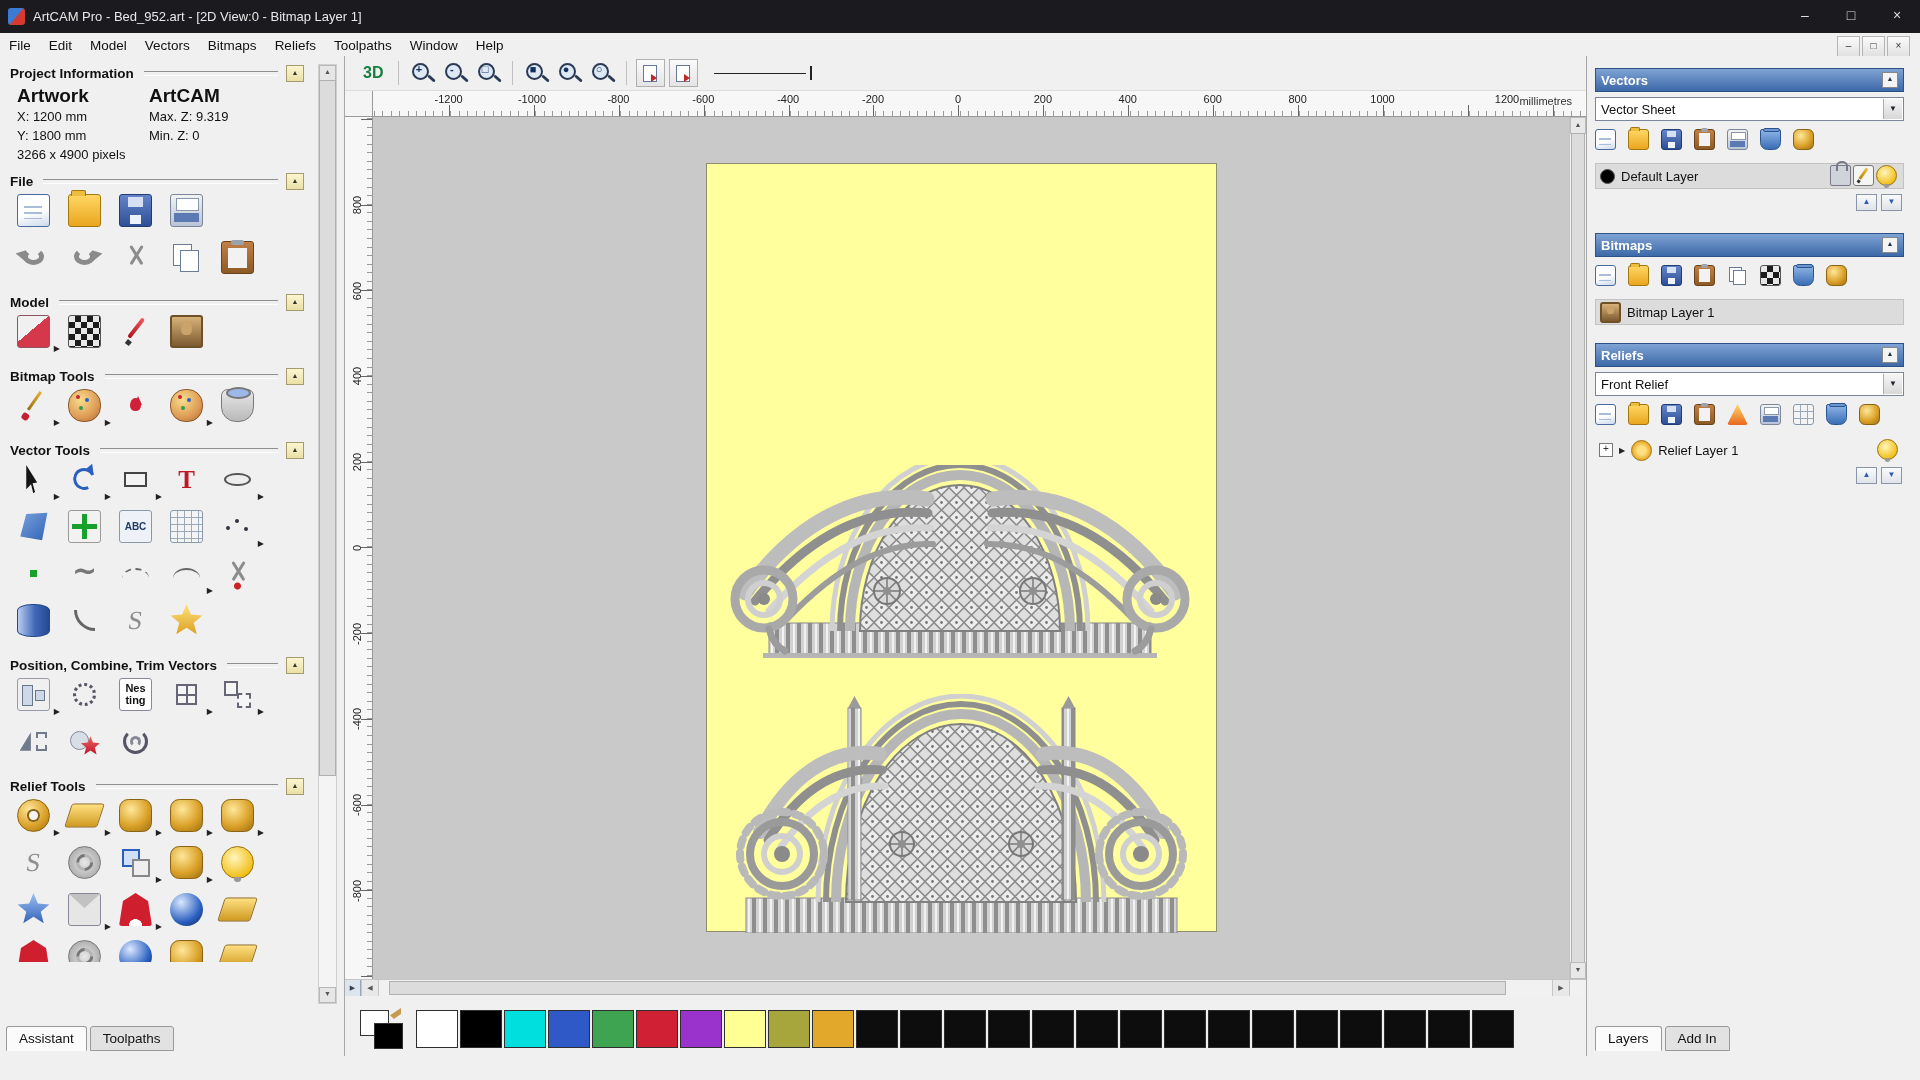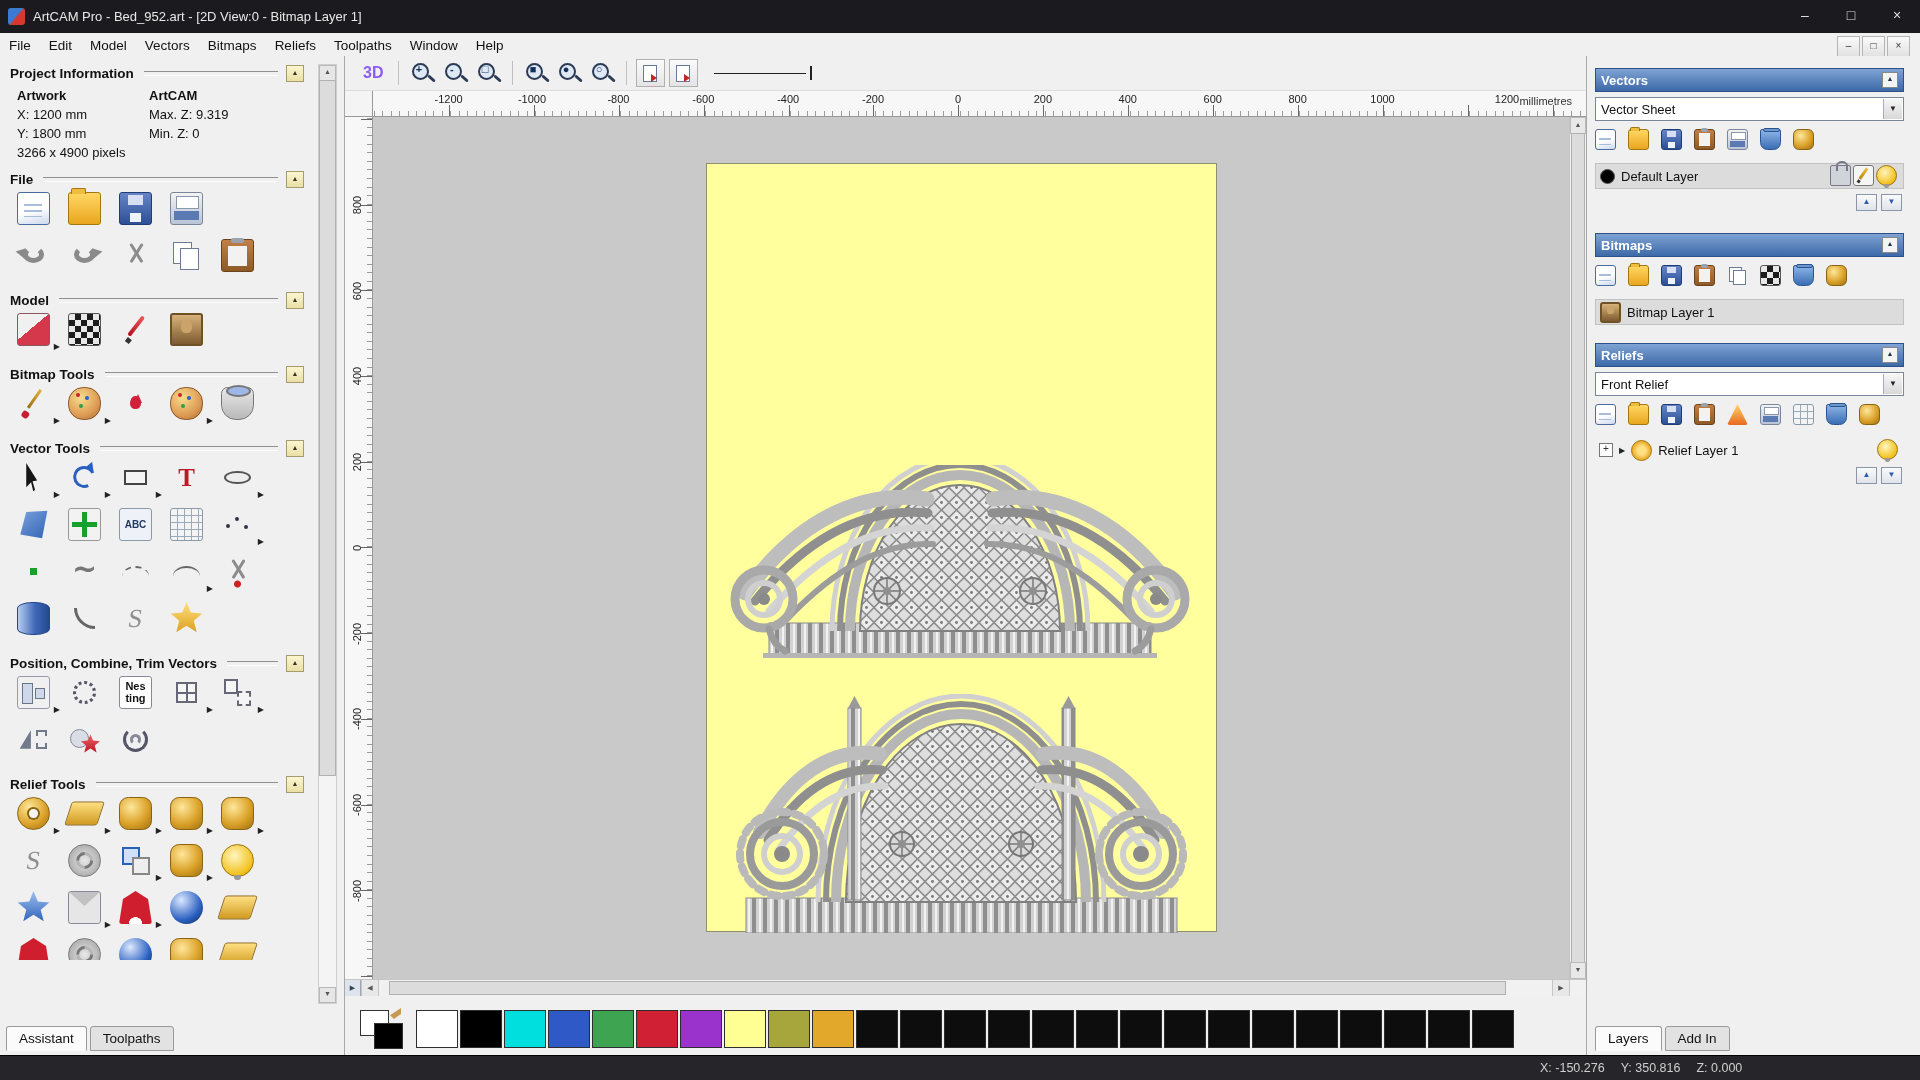--- a/index.html
+++ b/index.html
@@ -17,21 +17,21 @@
   .mdib{width:21px;height:20px;border:1px solid #b5b5b5;background:linear-gradient(#fafafa,#e0e0e0);font-size:10px;line-height:18px;text-align:center;color:#333;}
   
   .main{position:absolute;top:56px;left:0;right:0;bottom:24px;display:flex;}
   
   .lpanel{width:344px;min-width:344px;background:#f0f0f0;border-right:1px solid #a8a8a8;position:relative;overflow:hidden;}
   .lhead{display:flex;align-items:center;margin:9px 8px 4px 10px;font-weight:bold;font-size:13.5px;}
   .lhead .rule{flex:1;height:3px;border-top:1px solid #909090;border-bottom:1px solid #fdfdfd;margin:0 8px 0 10px;}
   .lcol{width:16px;height:15px;background:linear-gradient(#fcf6d0,#e9dfa6);border:1px solid #a49c6e;font-size:7px;line-height:13px;text-align:center;color:#333;margin-right:32px;}
   .pinfo{display:flex;font-size:13px;line-height:19px;margin-left:17px;}
   .pinfo .c1{width:132px;}
-  .pinfo b{font-size:13px;}
+  .pinfo b{font-size:19px;}
   .irowL{margin:3px 0 0 17px;height:44px;white-space:nowrap;}
   .cellL{display:inline-block;width:51px;height:40px;position:relative;vertical-align:top;}
   .cellS{display:inline-block;width:33px;height:26px;position:relative;vertical-align:top;}
   .rt .cellS{width:23px;height:22px;}
   .xarr{position:absolute;right:8px;bottom:2px;font-size:8px;color:#222;line-height:1;font-weight:normal;}
   .cliprow{height:22px;overflow:hidden;}
   .brushwrap{position:relative;margin-left:17px;margin-top:8px;}
   .bi{font-style:italic;font-weight:bold;font-size:13.5px;}
   .slider{position:relative;margin-top:8px;width:200px;height:15px;}
   .strack{position:absolute;left:0;right:0;top:7px;height:2px;background:#fff;border-top:1px solid #888;}
@@ -40,21 +40,21 @@
   .lscroll{position:absolute;top:8px;bottom:52px;right:7px;width:17px;background:#f4f4f4;border:1px solid #cfcfcf;}
   .lsb{position:absolute;left:0;right:0;height:14px;background:#e6e6e6;border:1px solid #b8b8b8;text-align:center;font-size:7px;line-height:12px;color:#555;}
   .lsb.up{top:0}.lsb.dn{bottom:0}
   .lsthumb{position:absolute;left:0;right:0;top:15px;height:74%;background:#dcdcdc;border:1px solid #b0b0b0;}
   .ltabs{position:absolute;left:6px;bottom:5px;display:flex;gap:3px;}
   .tab{padding:4px 12px;font-size:13.5px;background:#e2e2e2;border:1px solid #9a9a9a;border-radius:3px 3px 0 0;color:#111;}
   .tab.active{background:#fbfbfb;border-bottom-color:#fbfbfb;}
   
   .czone{flex:1;display:flex;flex-direction:column;background:#f0f0f0;min-width:0;}
   .ctoolbar{height:34px;display:flex;align-items:center;padding-left:10px;border-bottom:1px solid #dcdcdc;}
-  .btn3d{font-weight:bold;font-size:16px;padding:0 8px;color:#8b5cf6;}
+  .btn3d{font-weight:bold;font-size:16px;padding:0 8px;color:#15803d;}
   .vsep{width:1px;height:24px;background:#c0c0c0;margin:0 7px;}
   .mag{position:relative;width:27px;height:27px;display:inline-block;margin:0 3px;}
   .mag:before{content:"";position:absolute;left:3px;top:3px;width:13px;height:13px;border:2px solid #2b3b55;border-radius:50%;background:#dfe9f6;}
   .mag:after{content:"";position:absolute;left:18px;top:17px;width:9px;height:3px;background:#2b3b55;border-radius:2px;transform:rotate(42deg);}
   .mag b{position:absolute;left:3px;top:2px;width:13px;text-align:center;font:bold 11px/15px "Liberation Sans",sans-serif;color:#12305e;}
   .tbtn{position:relative;width:27px;height:26px;border:1px solid #b0b0b0;background:linear-gradient(#fbfbfb,#e4e4e4);margin:0 2px;}
   .tbtn:before{content:"";position:absolute;left:6px;top:5px;width:12px;height:15px;background:#fff;border:1px solid #67789a;}
   .tbtn:after{content:"";position:absolute;right:3px;bottom:4px;border:4px solid transparent;border-left:6px solid #c02828;}
   .linectl{position:relative;width:120px;height:24px;margin-left:14px;}
   .lline{position:absolute;left:0;top:12px;width:92px;height:1px;background:#222;}
@@ -598,21 +598,14 @@
         <span class="rbtn">▼</span>
       </div>
 
       <div class="rtabs">
           <span class="tab active">Layers</span>
           <span class="tab">Add In</span>
         </div>
     </div>
   </div>
 
-  <div class="statusbar">
-    <div class="coords">
-      <span>X: -150.276</span>
-      <span>Y: 350.816</span>
-      <span>Z: 0.000</span>
-    </div>
-  </div>
 
 </div>
 
 </body></html>

